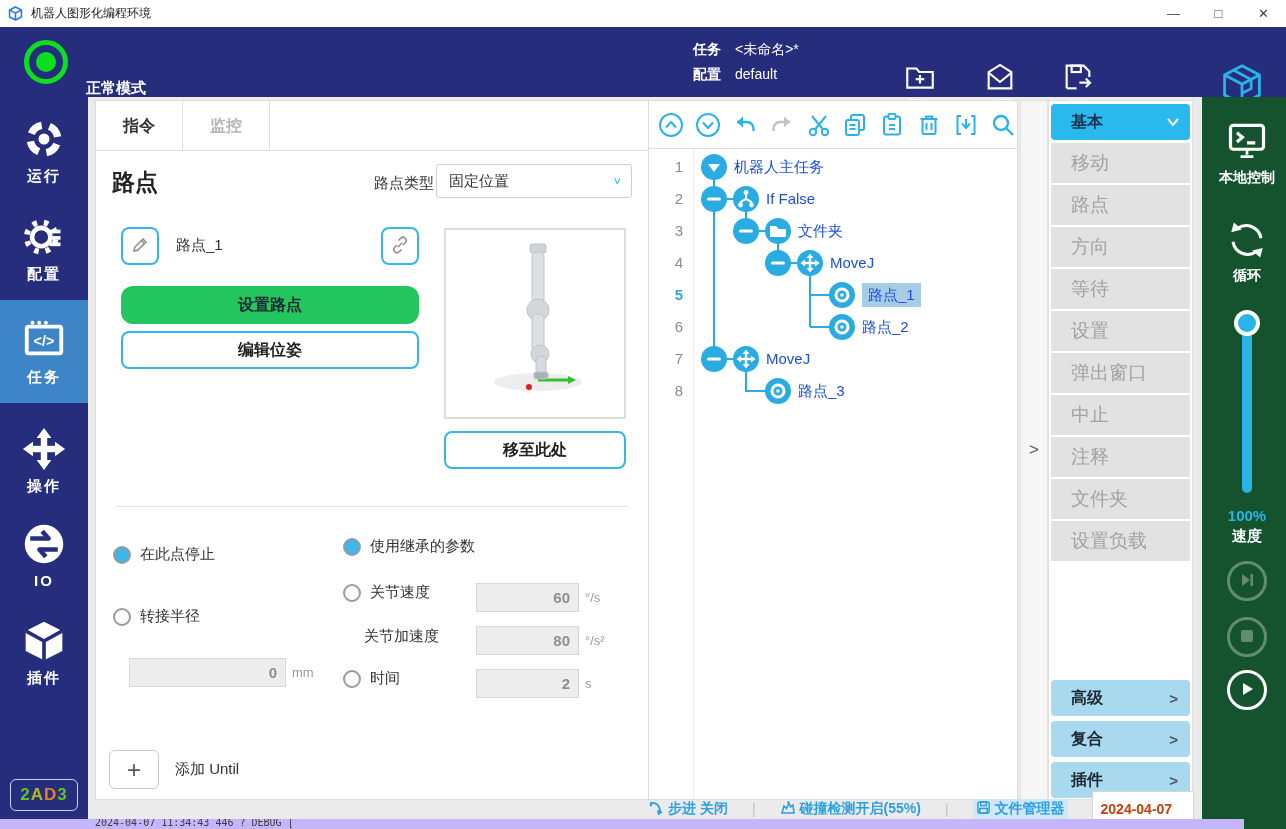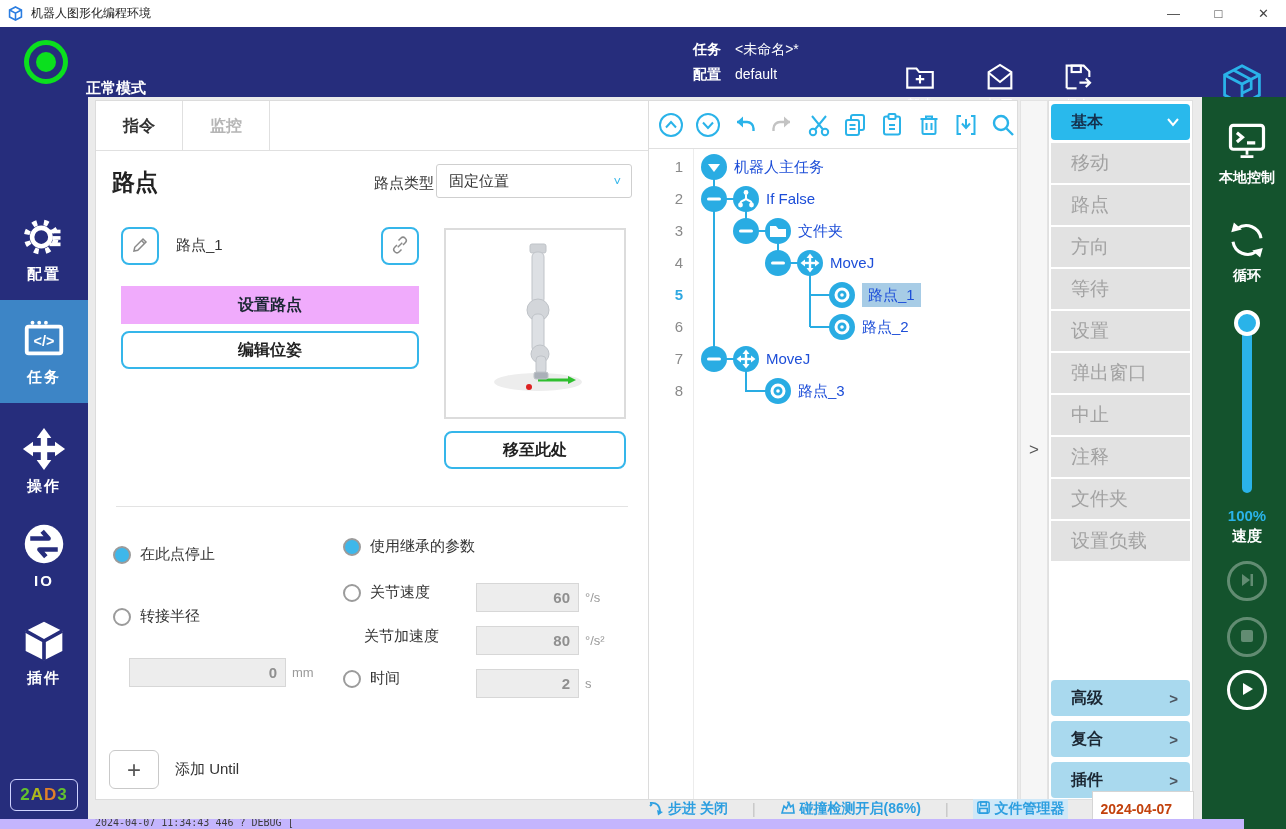--- a/index.html
+++ b/index.html
@@ -38,21 +38,21 @@
   .tab.active{color:#333;}
   .tab.inactive{color:#b5b5b5;}
   .sec-title{position:absolute;left:16px;top:66px;font-size:23px;font-weight:bold;color:#222;}
   .type-label{position:absolute;left:278px;top:73px;font-size:15px;color:#333;}
   .select{position:absolute;left:340px;top:63px;width:196px;height:34px;border:1px solid #cfcfcf;border-radius:3px;background:#fff;
           display:flex;align-items:center;padding-left:12px;box-sizing:border-box;font-size:15px;cursor:pointer;}
   .select .chev{margin-left:auto;margin-right:10px;color:#35b6ea;font-size:13px;}
   .icbtn{position:absolute;width:38px;height:38px;border:2px solid #35b6ea;border-radius:8px;background:#fff;box-sizing:border-box;
          display:flex;align-items:center;justify-content:center;cursor:pointer;}
   .wp-name{position:absolute;left:80px;top:135px;font-size:15px;color:#333;}
-  .btn-fill{position:absolute;left:25px;width:298px;height:38px;background:#f0abfc;border-radius:0;color:#1b2733;
+  .btn-fill{position:absolute;left:25px;width:298px;height:38px;background:#22c55e;border-radius:12px;color:#1b2733;
             font-weight:bold;font-size:16px;display:flex;align-items:center;justify-content:center;cursor:pointer;}
   .btn-line{position:absolute;width:298px;height:38px;background:#fff;border:2px solid #35b6ea;border-radius:8px;box-sizing:border-box;
             color:#222;font-weight:bold;font-size:16px;display:flex;align-items:center;justify-content:center;cursor:pointer;}
   .viewport{position:absolute;left:348px;top:127px;width:182px;height:191px;border:2px solid #dcdcdc;background:#fff;box-sizing:border-box;}
   .divider{position:absolute;left:20px;top:405px;width:512px;border-top:1px solid #e3e3e3;}
   .radio{width:18px;height:18px;border-radius:50%;border:2px solid #9b9b9b;background:#fff;box-sizing:border-box;display:inline-block;flex:none;cursor:pointer;}
   .radio.on{background:#3eb7ea;}
   .ropt{position:absolute;display:flex;align-items:center;gap:9px;font-size:15px;color:#333;}
   .dinput{position:absolute;background:#ededed;border:1px solid #d7d7d7;box-sizing:border-box;color:#8f8f8f;font-weight:bold;
           font-size:15px;text-align:right;display:flex;align-items:center;justify-content:flex-end;padding-right:8px;}
@@ -164,20 +164,27 @@
     </div>
     <span class="hlogo">
       <svg width="44" height="44" viewBox="0 0 48 48" fill="none" stroke="#2ab3e9" stroke-width="3">
           <polygon points="24,3 43,13 43,35 24,45 5,35 5,13"></polygon>
           <path d="M5 13 L24 23 L43 13 M24 23 V45 M15 8 L34 18 V28 L24 33"></path>
         </svg>
     </span>
   </div>
 
   <div class="leftbar">
+    <div class="sb-item" style="top:20px">
+      <span><svg width="44" height="44" viewBox="0 0 48 48">
+            <circle cx="24" cy="24" r="15" fill="none" stroke="#fff" stroke-width="8" stroke-dasharray="15 8.5" transform="rotate(22 24 24)"></circle>
+            <circle cx="24" cy="24" r="6" fill="#fff"></circle>
+          </svg></span>
+      <div class="sb-lbl">运行</div>
+    </div>
     <div class="sb-item" style="top:118px">
       <span><svg width="44" height="44" viewBox="0 0 48 48" fill="none" stroke="#fff">
             <circle cx="21" cy="24" r="10" stroke-width="5"></circle>
             <circle cx="21" cy="24" r="16" stroke-width="6" stroke-dasharray="5 7.5" transform="rotate(10 21 24)"></circle>
             <g stroke-width="4">
               <line x1="30" y1="18" x2="42" y2="18"></line>
               <line x1="33" y1="25" x2="42" y2="25"></line>
               <line x1="30" y1="32" x2="42" y2="32"></line>
             </g>
           </svg></span>
@@ -599,21 +606,21 @@
             <path d="M2 6 l2 -2"></path>
           </svg></span>
       <span>步进 关闭</span>
     </span>
     <span class="ssep">|</span>
     <span class="sitem">
       <span><svg width="16" height="16" viewBox="0 0 16 16" fill="none" stroke="#2d9fe0" stroke-width="1.6">
             <path d="M2 13 L4 6 l2.5 2.5 L9 3 l1.5 4 L13 5 l1 8 z"></path>
             <path d="M8 1.5 v1.8"></path>
           </svg></span>
-      <span>碰撞检测开启(86%)</span>
+      <span>碰撞检测开启(55%)</span>
     </span>
     <span class="ssep">|</span>
     <span class="sitem hl">
       <span><svg width="15" height="15" viewBox="0 0 16 16" fill="none" stroke="#2d9fe0" stroke-width="1.6">
             <rect x="2" y="2" width="12" height="12" rx="1.5"></rect>
             <rect x="5" y="2" width="6" height="4"></rect>
             <rect x="4" y="9" width="8" height="5"></rect>
           </svg></span>
       <span>文件管理器</span>
     </span>

